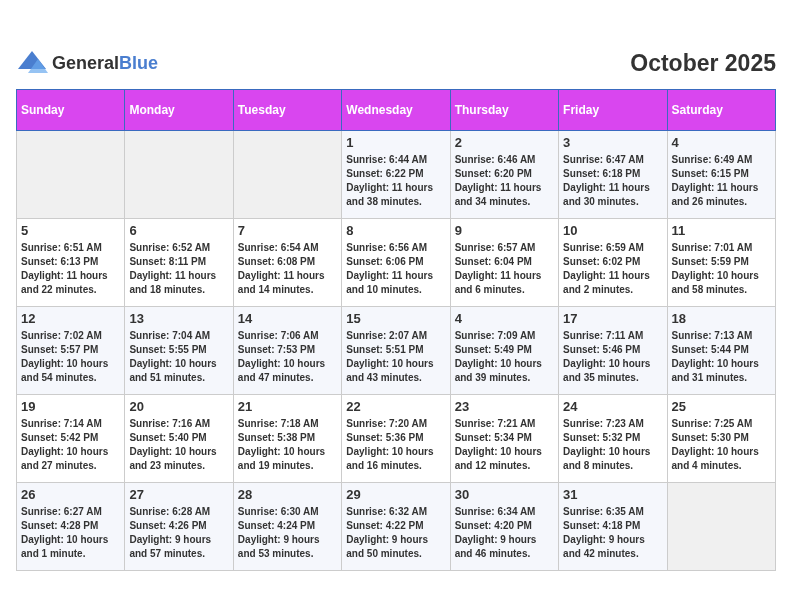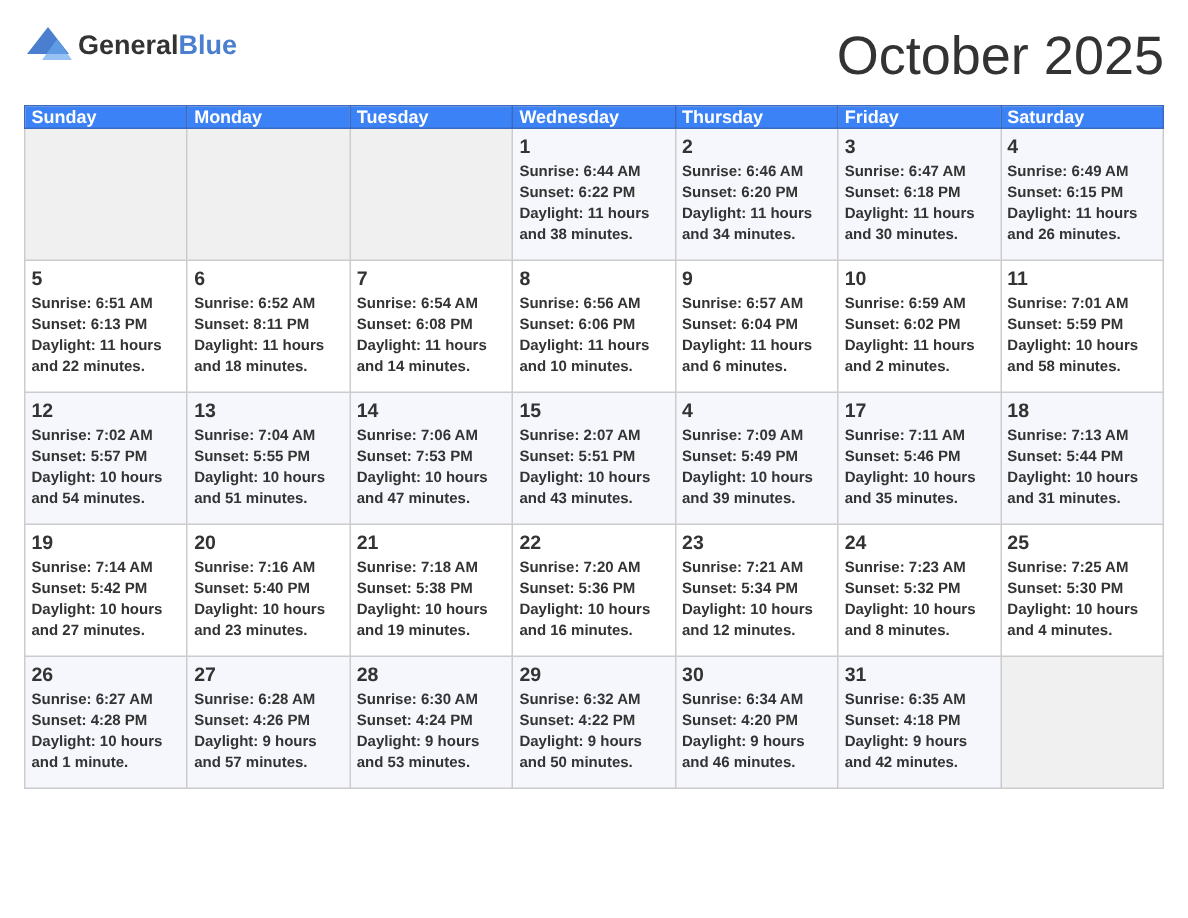--- a/index.html
+++ b/index.html
@@ -6,61 +6,62 @@
     body {
       font-family: Arial, sans-serif;
       background: #fff;
       width: 792px;
       min-height: 612px;
       padding: 16px;
     }
     .header {
       display: flex;
       justify-content: space-between;
-      align-items: flex-start;
+      align-items: center;
       margin-bottom: 12px;
+      margin-top: 33px;
     }
     .logo {
       display: flex;
       align-items: center;
       gap: 4px;
     }
     .logo-text-general {
       font-size: 18px;
       font-weight: bold;
       color: #333;
     }
     .logo-text-blue {
       font-size: 18px;
       font-weight: bold;
       color: #4a7ecf;
     }
     .title-block {
       text-align: right;
     }
     .month-title {
-      font-size: 36px;
-      font-weight: normal;
+      font-size: 23px;
+      font-weight: bold;
       color: #333;
     }
     .location {
       font-size: 14px;
       color: #555;
     }
     table {
       width: 100%;
       border-collapse: collapse;
       table-layout: fixed;
     }
     thead tr th {
-      background-color: #3b82f6;
+      background-color: #d946ef;
       color: #fff;
       font-size: 12px;
       font-weight: bold;
-      padding: 0 4px;
+      padding: 13px 4px;
       text-align: left;
       border: 1px solid #3a6abf;
     }
     tbody tr td {
       border: 1px solid #ccc;
       vertical-align: top;
       padding: 4px;
       font-size: 10px;
       color: #333;
       background: #fff;

